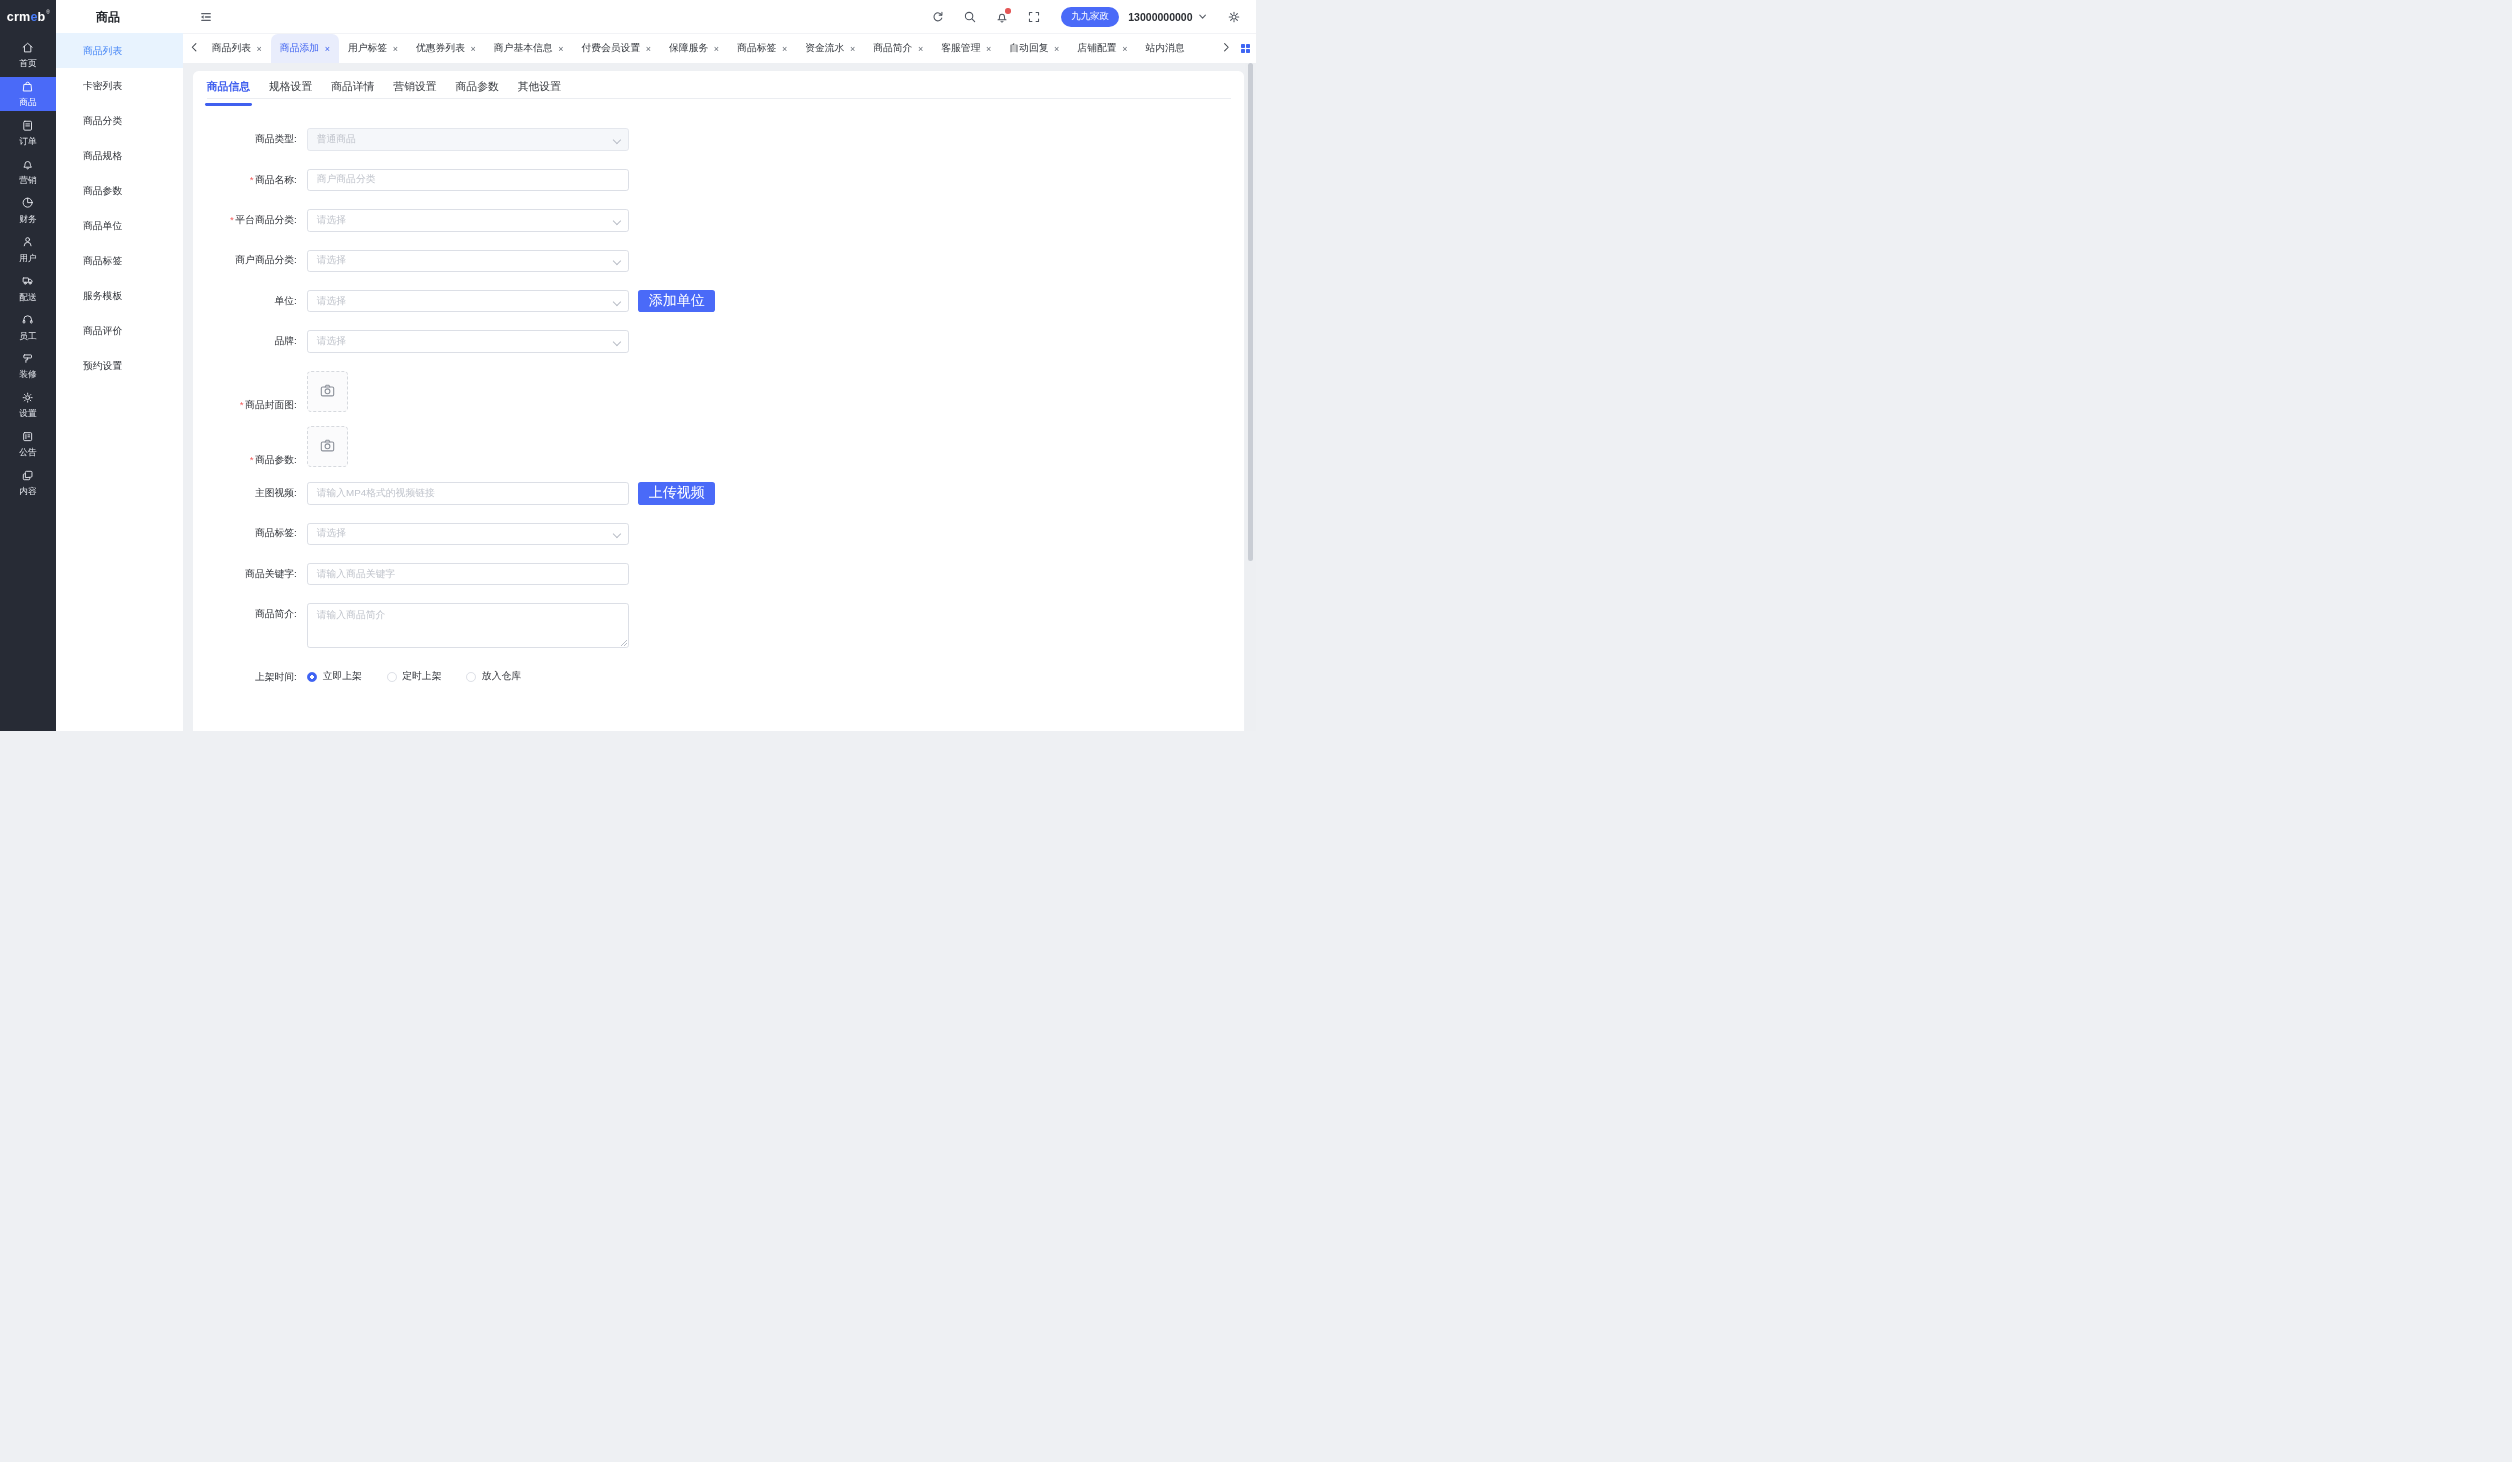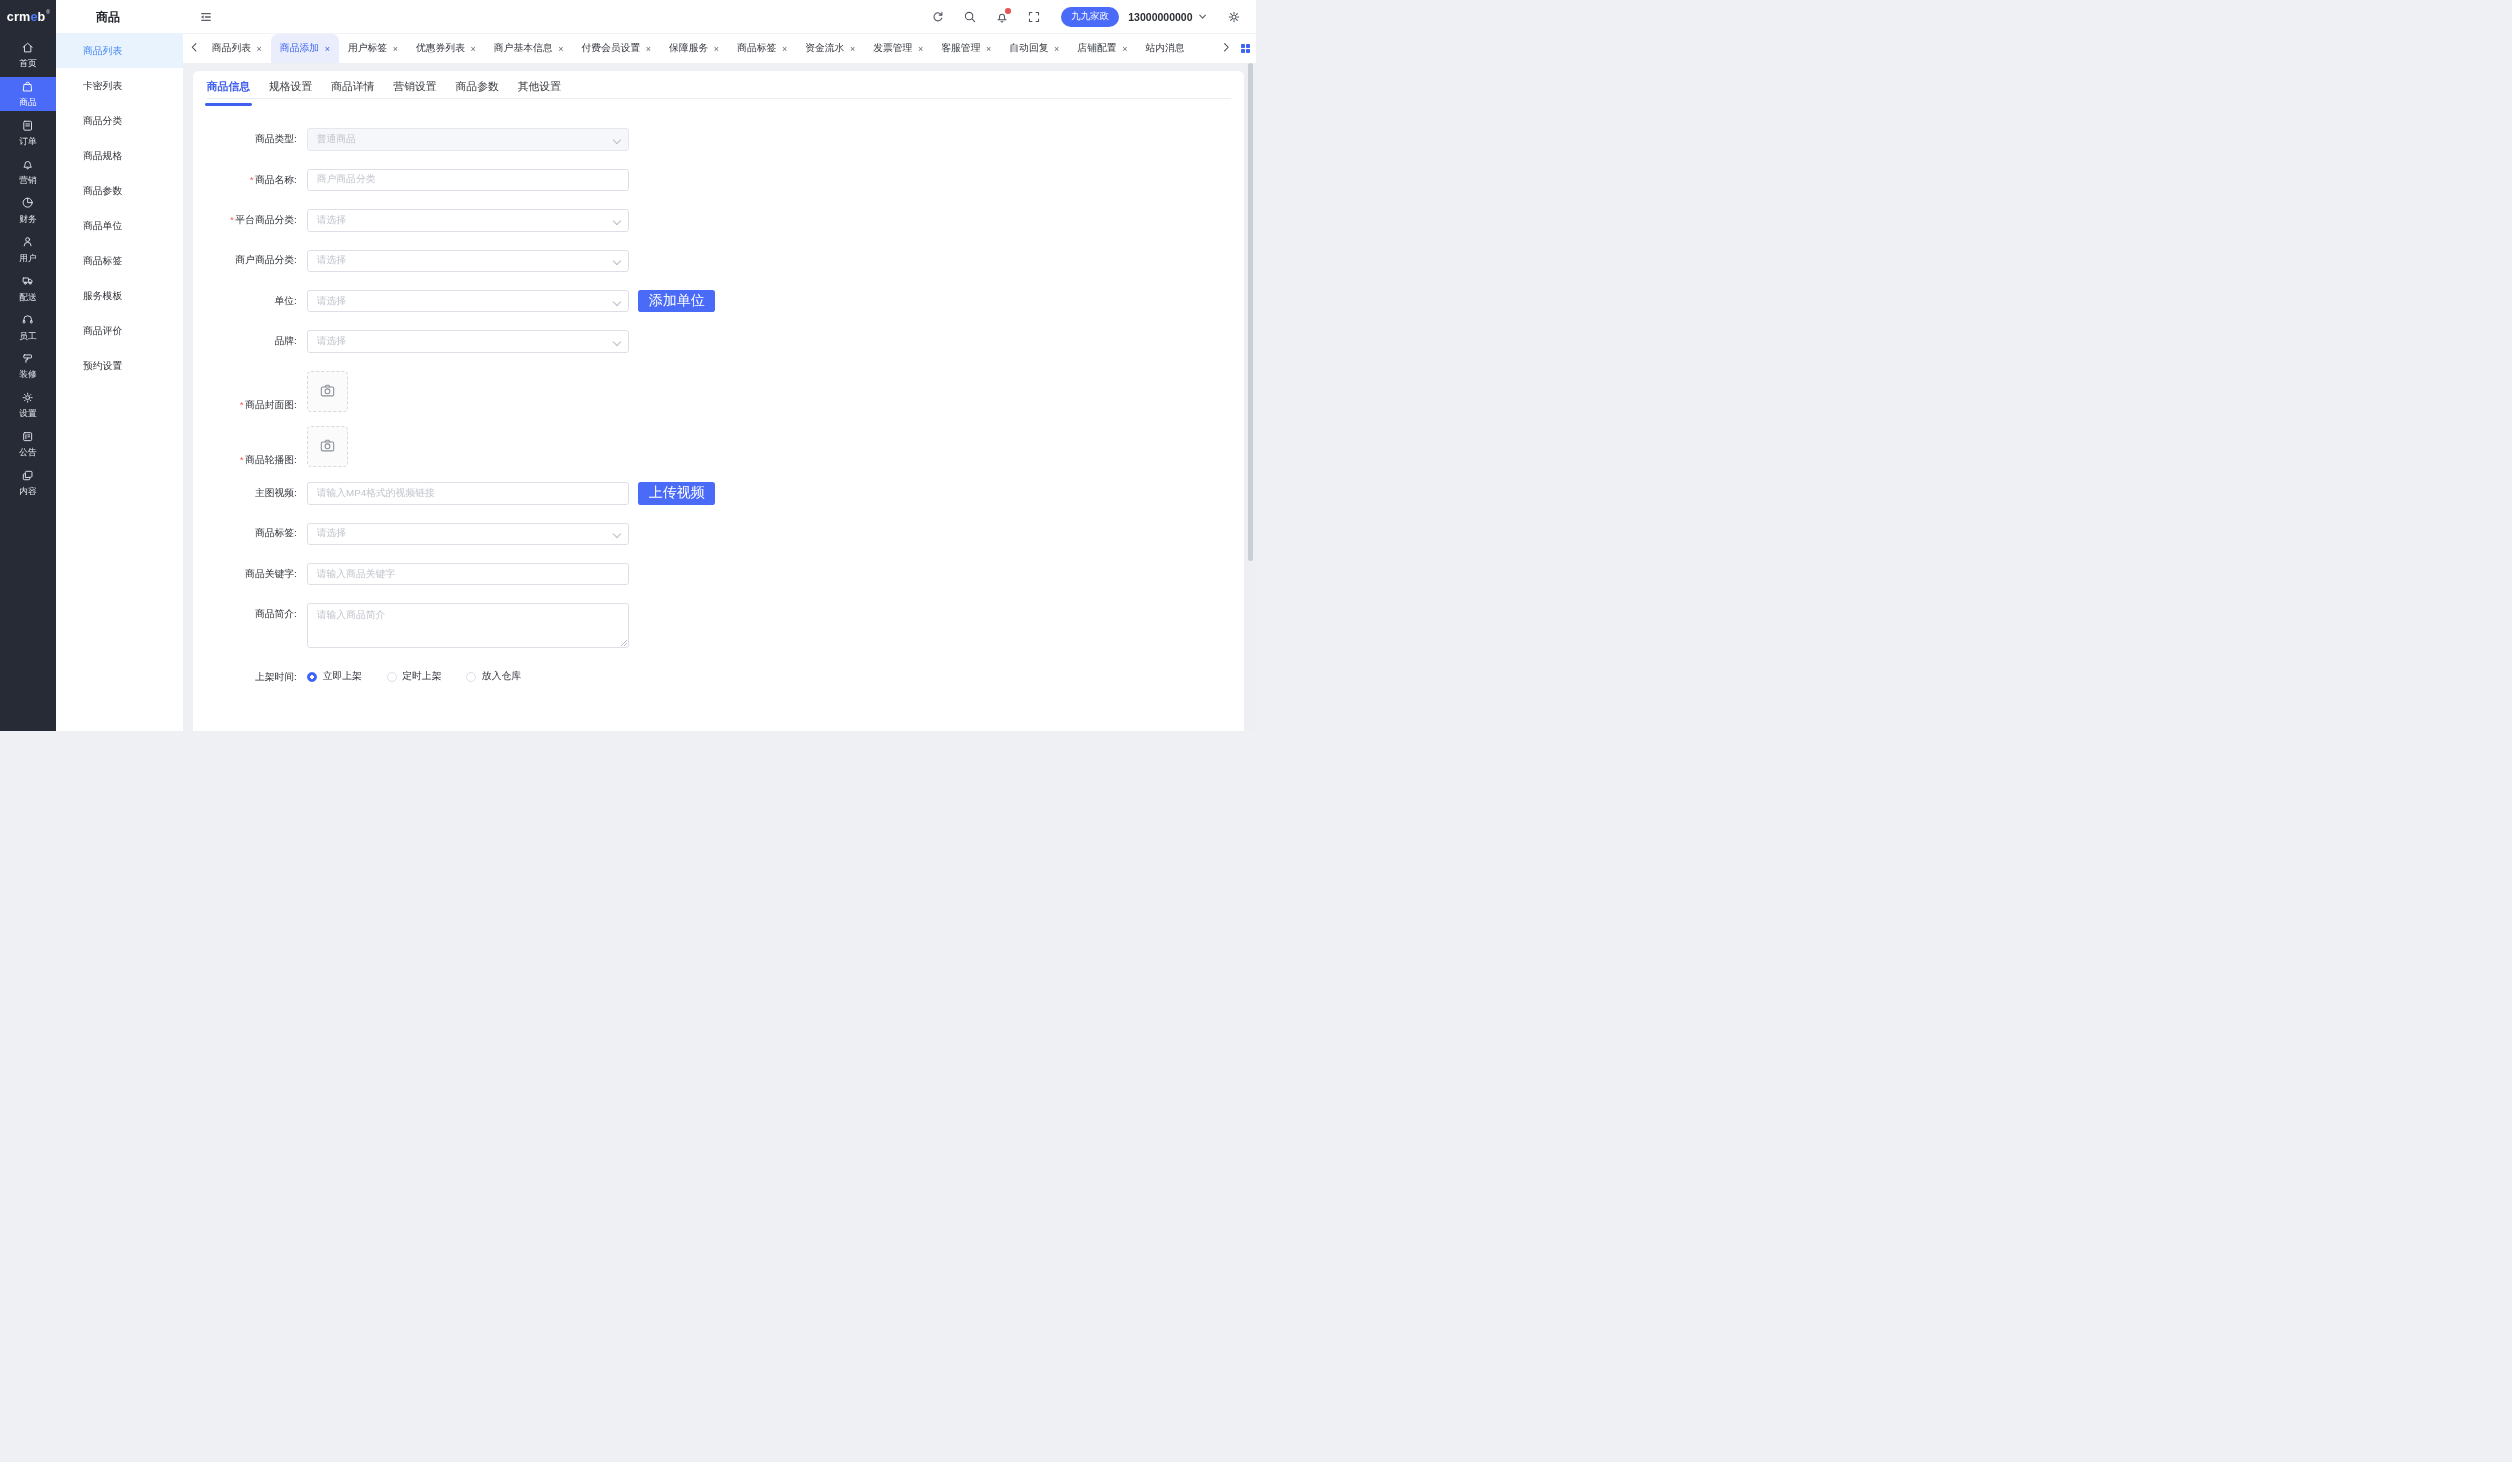--- a/index.html
+++ b/index.html
@@ -339,21 +339,21 @@
           </div>
           <div class="tab">
             <span>商品标签</span>
             <span class="x">×</span>
           </div>
           <div class="tab">
             <span>资金流水</span>
             <span class="x">×</span>
           </div>
           <div class="tab">
-            <span>发票管理</span>
+            <span>商品简介</span>
             <span class="x">×</span>
           </div>
           <div class="tab">
             <span>客服管理</span>
             <span class="x">×</span>
           </div>
           <div class="tab">
             <span>自动回复</span>
             <span class="x">×</span>
           </div>
@@ -450,21 +450,21 @@
                 <div class="upload">
                   <span><svg viewBox="0 0 22 22">
                       <rect x="3" y="6.4" width="16" height="11.6" rx="1.8"></rect>
                       <path d="M8 6.4 L9.2 4.3 H12.8 L14 6.4"></path>
                       <circle cx="11" cy="12" r="3.1"></circle>
                     </svg></span>
                 </div>
               </div>
             </div>
             <div class="frow tight">
-              <div class="lbl"><span class="star">*</span><span>商品轮播图:</span></div>
+              <div class="lbl"><span class="star">*</span><span>商品参数:</span></div>
               <div class="ctrlzone">
                 <div class="upload">
                   <span><svg viewBox="0 0 22 22">
                       <rect x="3" y="6.4" width="16" height="11.6" rx="1.8"></rect>
                       <path d="M8 6.4 L9.2 4.3 H12.8 L14 6.4"></path>
                       <circle cx="11" cy="12" r="3.1"></circle>
                     </svg></span>
                 </div>
               </div>
             </div>

